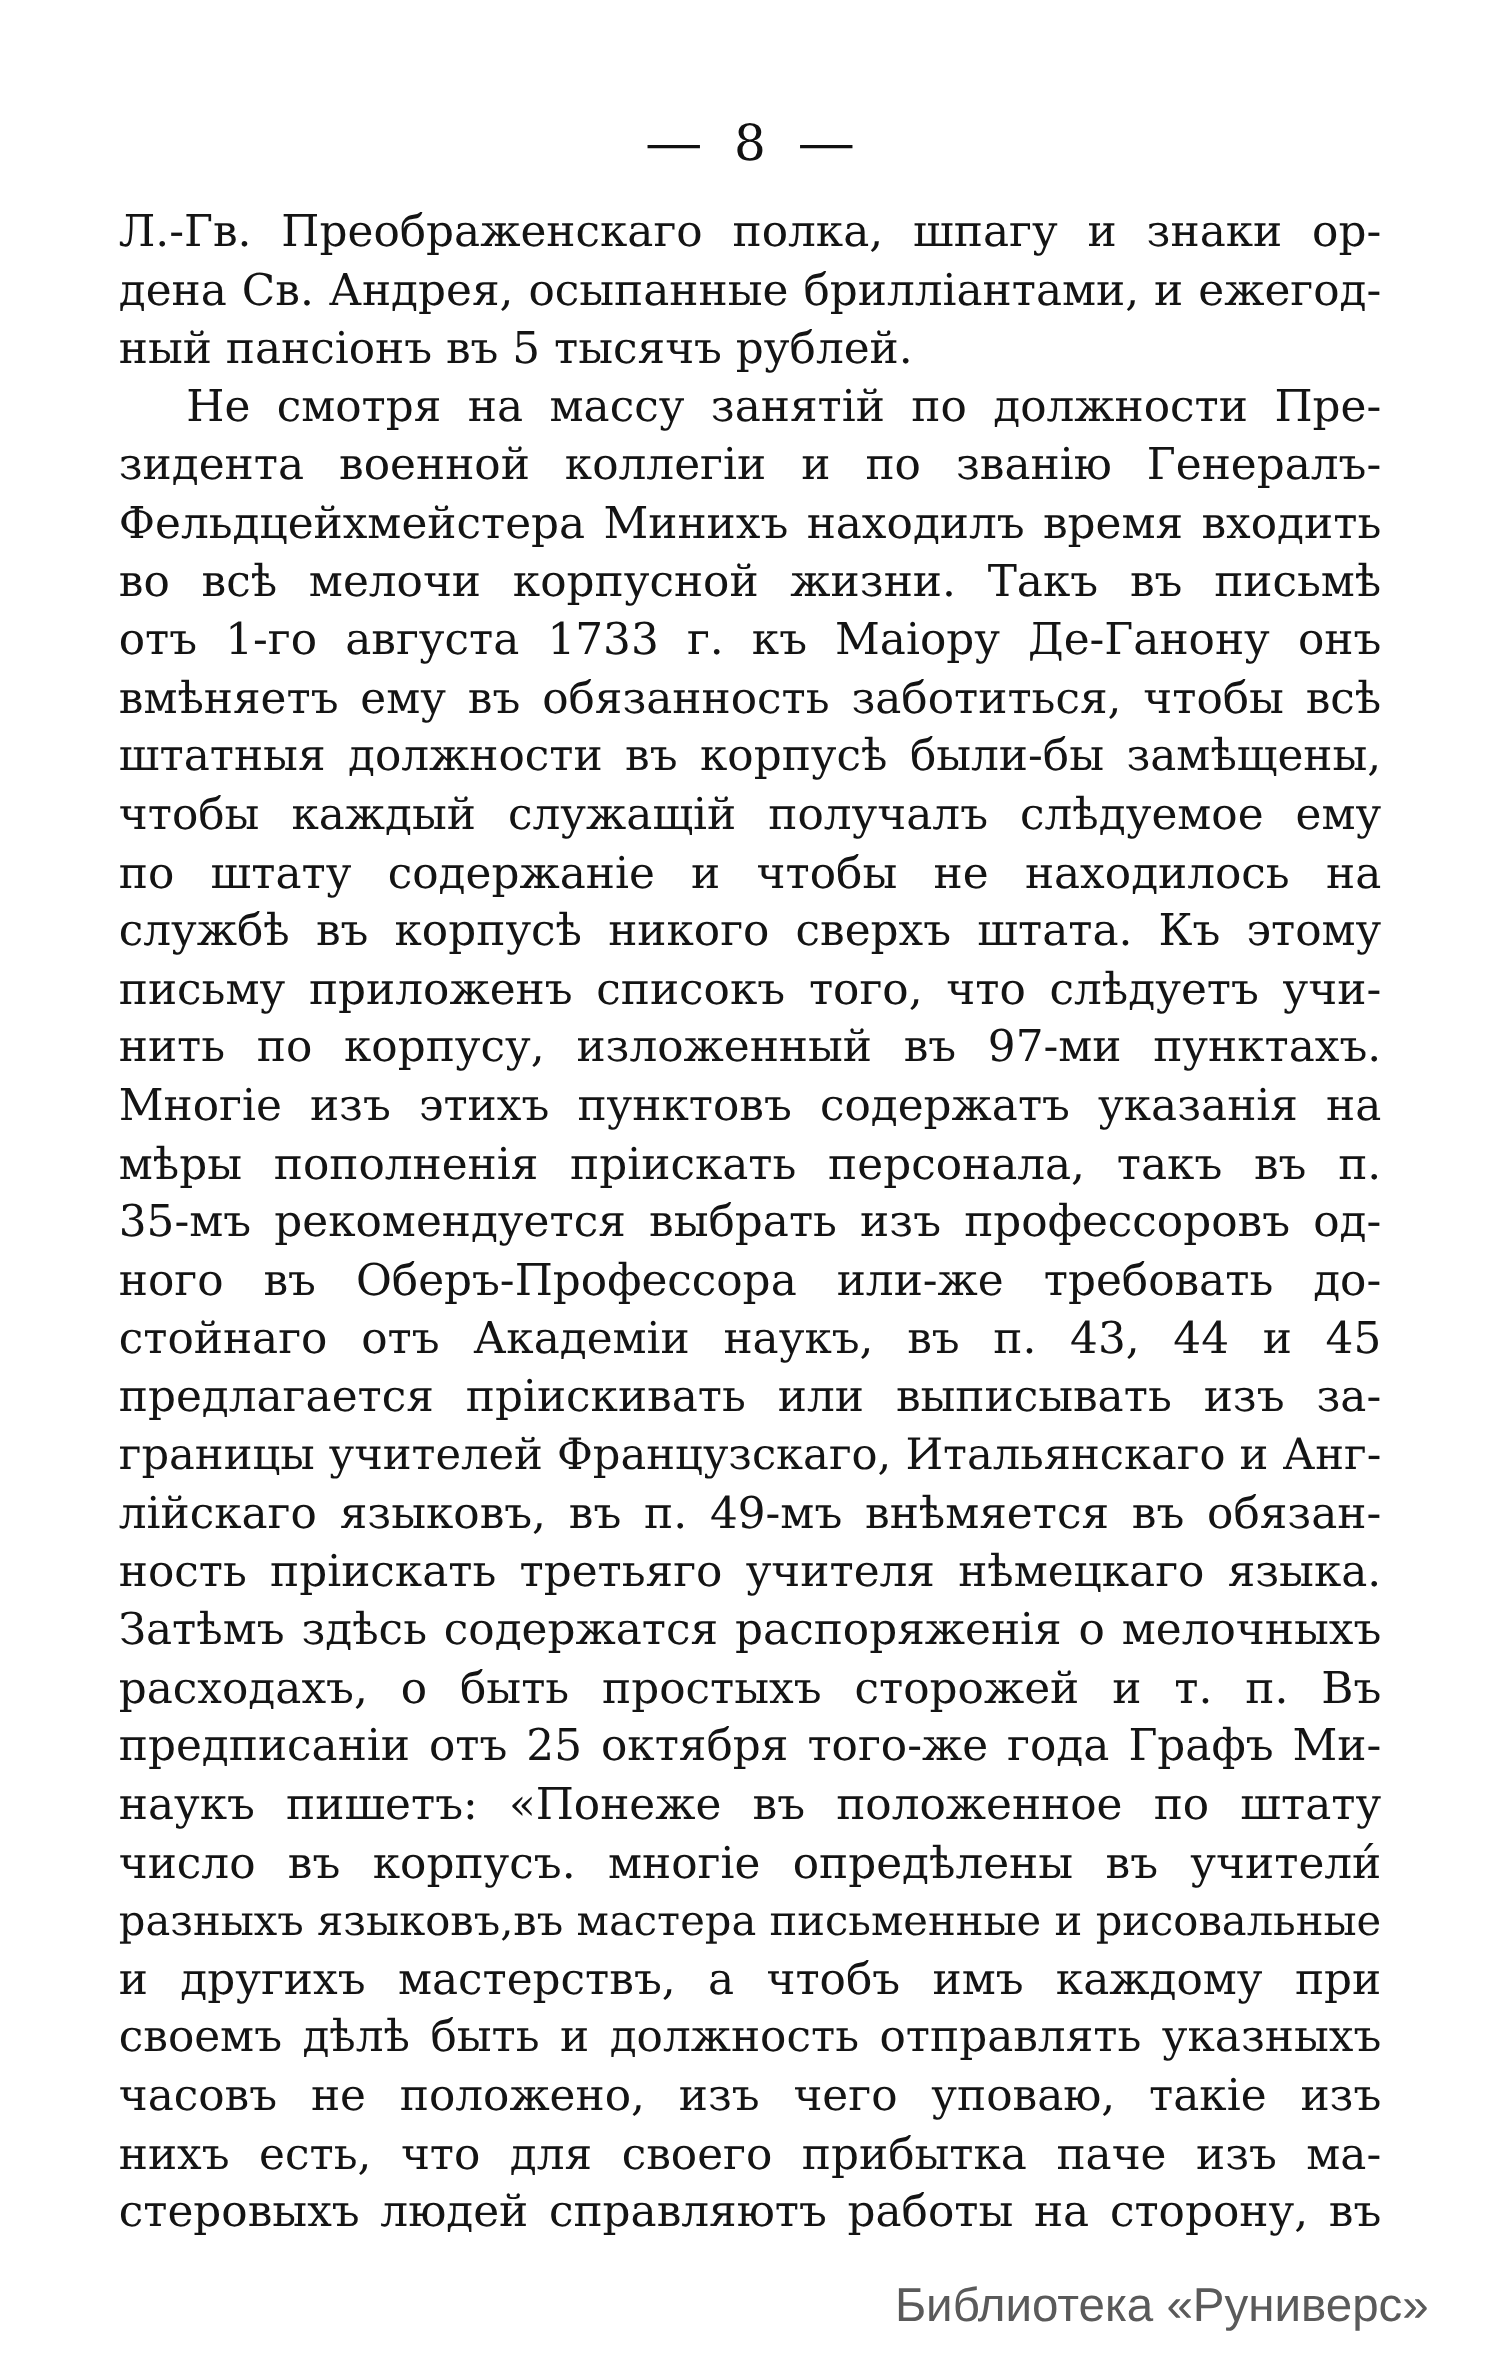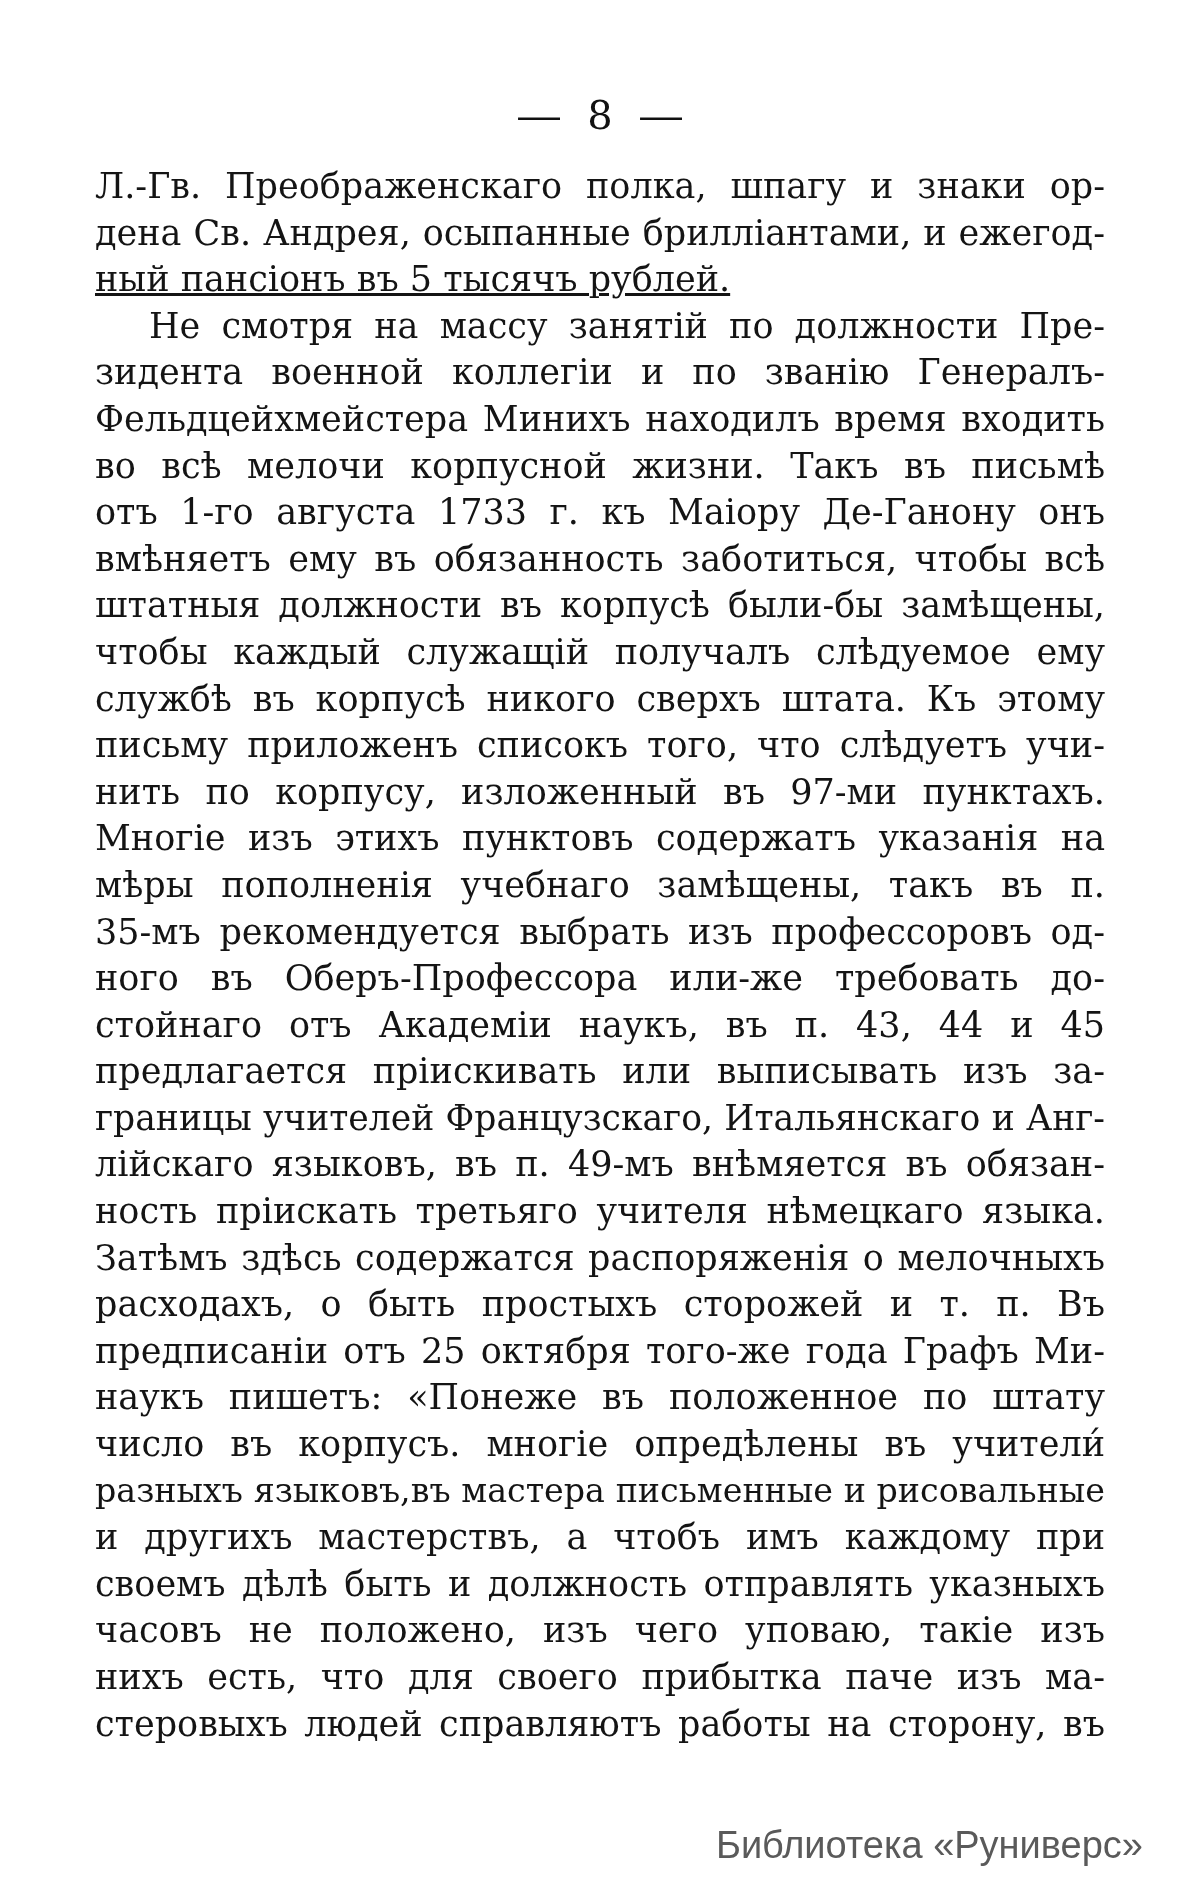--- a/index.html
+++ b/index.html
@@ -49,21 +49,20 @@
     white-space: normal;
     color: #141414;
   }
   .line.j {
     text-align: justify;
     text-align-last: justify;
   }
   .line.nj {
     text-align: left;
     text-align-last: left;
-    text-decoration: underline;
   }
   .line.ind {
     text-indent: 54px;
   }
   .watermark {
     position: absolute;
     top: 1826px;
     right: 57px;
     font-family: "Liberation Sans", sans-serif;
     font-size: 38px;
@@ -85,25 +84,26 @@
       <div class="line j">дена Св. Андрея, осыпанные брилліантами, и ежегод-</div>
       <div class="line nj">ный пансіонъ въ 5 тысячъ рублей.</div>
       <div class="line j ind">Не смотря на массу занятій по должности Пре-</div>
       <div class="line j">зидента военной коллегіи и по званію Генералъ-</div>
       <div class="line j">Фельдцейхмейстера Минихъ находилъ время входить</div>
       <div class="line j">во всѣ мелочи корпусной жизни. Такъ въ письмѣ</div>
       <div class="line j">отъ 1-го августа 1733 г. къ Маіору Де-Ганону онъ</div>
       <div class="line j">вмѣняетъ ему въ обязанность заботиться, чтобы всѣ</div>
       <div class="line j">штатныя должности въ корпусѣ были-бы замѣщены,</div>
       <div class="line j">чтобы каждый служащій получалъ слѣдуемое ему</div>
+      <div class="line j">по штату содержаніе и чтобы не находилось на</div>
       <div class="line j">службѣ въ корпусѣ никого сверхъ штата. Къ этому</div>
       <div class="line j">письму приложенъ списокъ того, что слѣдуетъ учи-</div>
       <div class="line j">нить по корпусу, изложенный въ 97-ми пунктахъ.</div>
       <div class="line j">Многіе изъ этихъ пунктовъ содержатъ указанія на</div>
-      <div class="line j">мѣры пополненія учебнаго замѣщены, такъ въ п.</div>
+      <div class="line j">мѣры пополненія пріискать персонала, такъ въ п.</div>
       <div class="line j">35-мъ рекомендуется выбрать изъ профессоровъ од-</div>
       <div class="line j">ного въ Оберъ-Профессора или-же требовать до-</div>
       <div class="line j">стойнаго отъ Академіи наукъ, въ п. 43, 44 и 45</div>
       <div class="line j">предлагается пріискивать или выписывать изъ за-</div>
       <div class="line j" style="font-size: 34.6px;">границы учителей Французскаго, Итальянскаго и Анг-</div>
       <div class="line j">лійскаго языковъ, въ п. 49-мъ внѣмяется въ обязан-</div>
       <div class="line j">ность пріискать третьяго учителя нѣмецкаго языка.</div>
       <div class="line j">Затѣмъ здѣсь содержатся распоряженія о мелочныхъ</div>
       <div class="line j">расходахъ, о быть простыхъ сторожей и т. п. Въ</div>
       <div class="line j">предписаніи отъ 25 октября того-же года Графъ Ми-</div>

